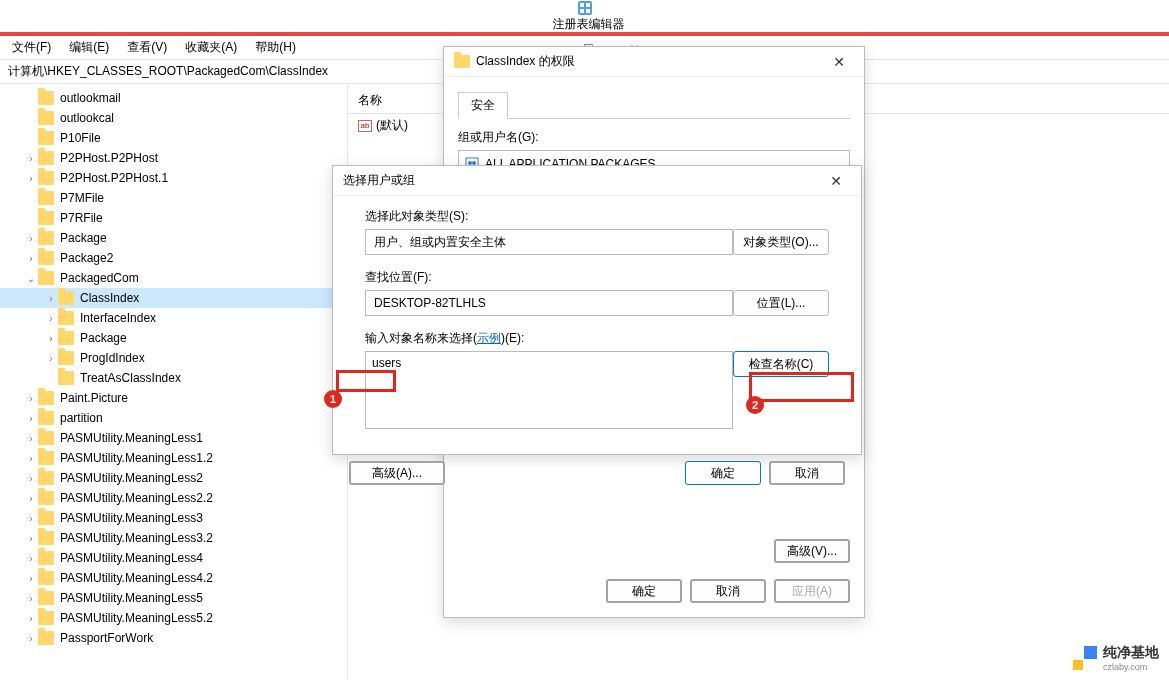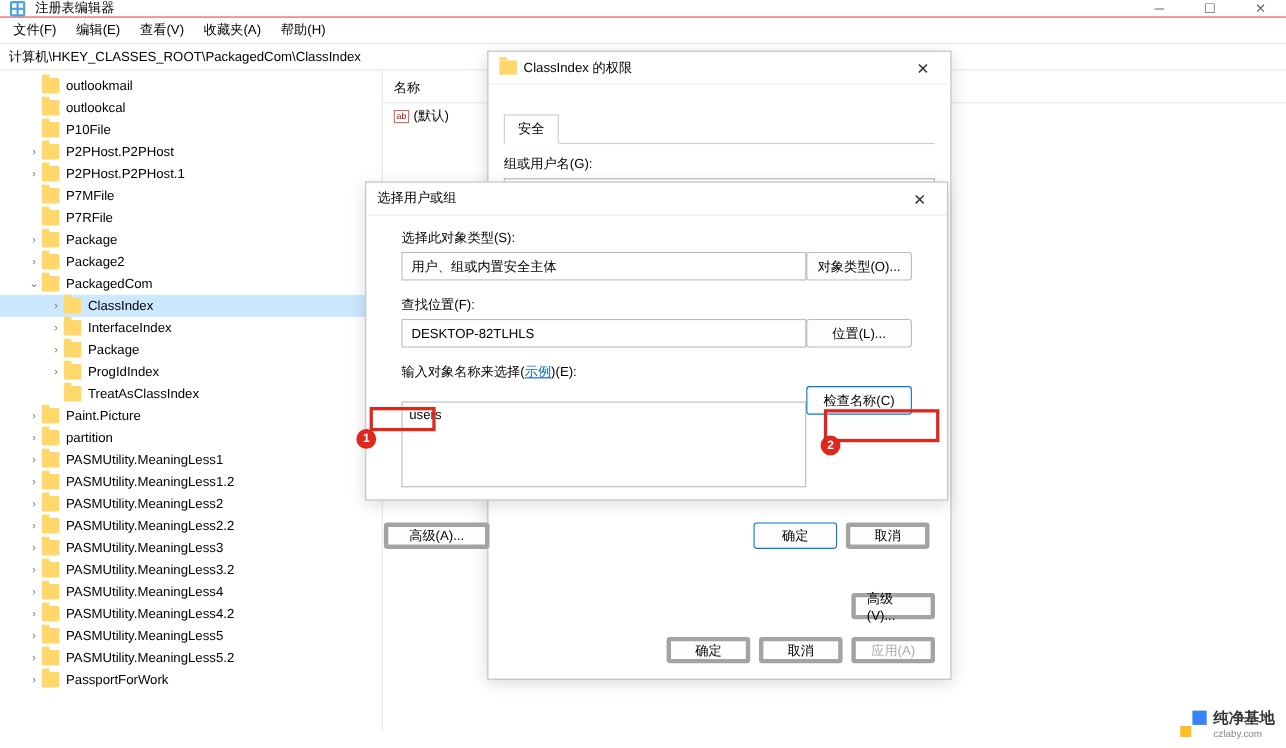--- a/index.html
+++ b/index.html
@@ -1,18 +1,18 @@
 <!DOCTYPE html>
 <html><head>
 <meta charset="utf-8">
 <style>
 * { box-sizing: border-box; font-family: "Microsoft YaHei", "Segoe UI", sans-serif; }
 body { margin: 0; width: 1169px; height: 680px; background: #fff; font-size: 12px; color: #000; overflow: hidden; position: relative; }
 
-.titlebar { height: 16px; display: flex; align-items: center; padding-left: 8px; border-bottom: 1px solid #ef4444; }
+.titlebar { height: 36px; display: flex; align-items: center; padding-left: 8px; border-bottom: 4px solid #ef4444; flex-direction: column; }
 .titlebar .app-icon { width: 16px; height: 16px; margin-right: 8px; display:inline-block; }
 .titlebar .title { flex: 1; font-size: 12px; }
 .win-controls { display: flex; }
 .win-btn { width: 46px; height: 32px; display:flex; align-items:center; justify-content:center; color:#666; }
 
 .menubar { height: 24px; display:flex; align-items:center; padding: 0 4px; border-bottom: 1px solid #e5e5e5; gap: 2px;}
 .menubar span { padding: 19px 8px; }
 
 .addressbar { height: 24px; display:flex; align-items:center; padding: 2px 6px; border-bottom: 1px solid #e5e5e5; }
 .addressbar input { width: 100%; border: none; outline: none; font-size: 12px; }
@@ -35,37 +35,37 @@
 
 .dialog { position:absolute; background:#fff; border:1px solid #bbb; box-shadow: 0 4px 14px rgba(0,0,0,0.15); }
 .dialog .dlg-title { height: 30px; display:flex; align-items:center; padding: 0 10px; font-size:12px; border-bottom: 1px solid #eee;}
 .dialog .dlg-title .dlg-t { flex:1; }
 .dialog .close { width:30px; text-align:center; font-size:14px; color:#333;}
 .dialog .folder-sm { width:16px; height:13px; background:#ffd76a; border-radius:1px; margin-right:6px; position:relative; display:inline-block;}
 .dialog .folder-sm::before { content:''; position:absolute; top:-3px; left:0; width:7px; height:3px; background:#ffd76a; border-radius:1px 1px 0 0;}
 
 .perm-dialog { top: 46px; left: 443px; width: 422px; height: 572px; }
 .perm-body { padding: 10px 14px; }
-.perm-tabs { border-bottom: 1px solid #ccc; margin-top:16px;}
+.perm-tabs { border-bottom: 1px solid #ccc; margin-top:4px;}
 .perm-tab { display:inline-block; padding: 4px 12px; border:1px solid #ccc; border-bottom:1px solid #fff; background:#fff; position:relative; top:1px;}
 .perm-label { margin: 10px 0 4px 0;}
 .perm-listbox { border:1px solid #bbb; height: 38px; padding:4px; overflow:hidden;}
 .perm-listitem { display:flex; align-items:center; gap:6px; padding:2px;}
 .perm-buttons { display:flex; justify-content:flex-end; gap:8px; padding: 14px 14px; border-top: 0; }
-.btn { min-width: 76px; height: 24px; border:4px solid #a3a3a3; background:#fdfdfd; border-radius:3px; font-size:12px; display:inline-flex; align-items:center; justify-content:center; padding: 0 10px;}
+.btn { min-width: 76px; height: 24px; border:2px solid #a3a3a3; background:#fdfdfd; border-radius:3px; font-size:12px; display:inline-flex; align-items:center; justify-content:center; padding: 0 10px;}
 .btn.disabled { color:#aaa; }
 
 .select-dialog { top: 165px; left: 332px; width: 530px; height: 290px; z-index: 10;}
 .select-body { padding: 12px 32px; font-size:12px;}
 .sd-row { margin-bottom: 14px; }
 .sd-label { margin-bottom: 4px; }
 .sd-flex { display:flex; gap: 0; align-items:flex-start;}
 .sd-box { flex:1; border:1px solid #bbb; height: 26px; padding: 4px 8px; display:flex; align-items:center; background:#fff;}
 .sd-btn { width: 96px; height: 26px; border:1px solid #bbb; background:#fdfdfd; border-radius:3px; font-size:12px; display:inline-flex; align-items:center; justify-content:center;}
-.sd-textarea { flex:1; border:1px solid #bbb; height: 78px; padding: 4px 6px; background:#fff; font-size:12px; resize:none; outline:none;margin-top:14px;}
+.sd-textarea { flex:1; border:1px solid #bbb; height: 78px; padding: 4px 6px; background:#fff; font-size:12px; resize:none; outline:none;}
 .sd-bottom { display:flex; padding: 6px 16px 14px 16px; gap:8px;}
 .sd-bottom .spacer { flex:1; }
 a.example { color:#0066cc; text-decoration:underline;}
 
 .red-box1 { position:absolute; border:3px solid #e1261c; top: 370px; left: 336px; width: 60px; height: 22px; z-index:20; pointer-events:none;}
 .red-box2 { position:absolute; border:3px solid #e1261c; top: 372px; left: 749px; width: 105px; height: 30px; z-index:20; pointer-events:none;}
 .red-badge { position:absolute; width:18px; height:18px; border-radius:50%; background:#e1261c; color:#fff; font-size:11px; display:flex; align-items:center; justify-content:center; z-index:21; font-weight:bold;}
 .badge1 { top: 390px; left: 324px;}
 .badge2 { top: 396px; left: 746px;}
 

